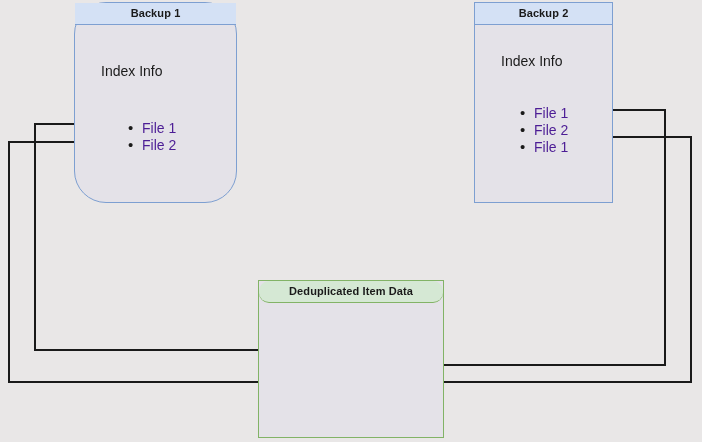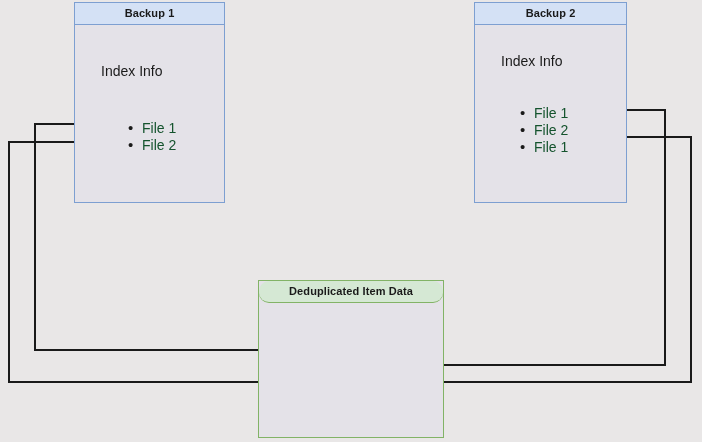--- a/index.html
+++ b/index.html
@@ -57,21 +57,21 @@
   }
   ul.file-list {
     position: absolute;
     margin: 0;
     padding: 0;
     list-style: none;
   }
   ul.file-list li {
     position: relative;
     font-size: 14px;
-    color: #14532d;
+    color: #4c1d95;
     line-height: 17px;
     padding-left: 15px;
     white-space: nowrap;
   }
   ul.file-list li::before {
     content: "\2022";
     position: absolute;
     left: 1px;
     top: -1px;
     font-size: 15px;
@@ -105,36 +105,36 @@
 
     <path d="M122,124 L35,124 L35,350 L300,350" marker-end="url(#arrow)"></path>
 
     <path d="M122,142 L9,142 L9,382 L300,382" marker-end="url(#arrow)"></path>
 
     <path d="M598,110 L665,110 L665,365 L393,365" marker-end="url(#arrow)"></path>
 
     <path d="M592,137 L691,137 L691,382 L393,382" marker-end="url(#arrow)"></path>
   </svg>
 
-  <div class="box" style="left:74px; top:2px; width:151px; height:201px;">
+  <div class="box" style="left:74px; top:2px; width:163px; height:201px;border-radius:32px;">
     <div class="box-header">
       <span class="box-title-text">Backup 1</span>
     </div>
     <div class="section-label" style="left:26px; top:60px;">Index Info</div>
     <ul class="file-list" style="left:52px; top:117px;">
       <li>
         <span>File 1</span>
       </li>
       <li>
         <span>File 2</span>
       </li>
     </ul>
   </div>
 
-  <div class="box" style="left:474px; top:2px; width:153px; height:201px;">
+  <div class="box" style="left:474px; top:2px; width:139px; height:201px;">
     <div class="box-header">
       <span class="box-title-text">Backup 2</span>
     </div>
     <div class="section-label" style="left:26px; top:50px;">Index Info</div>
     <ul class="file-list" style="left:44px; top:102px;">
       <li>
         <span>File 1</span>
       </li>
       <li>
         <span>File 2</span>

